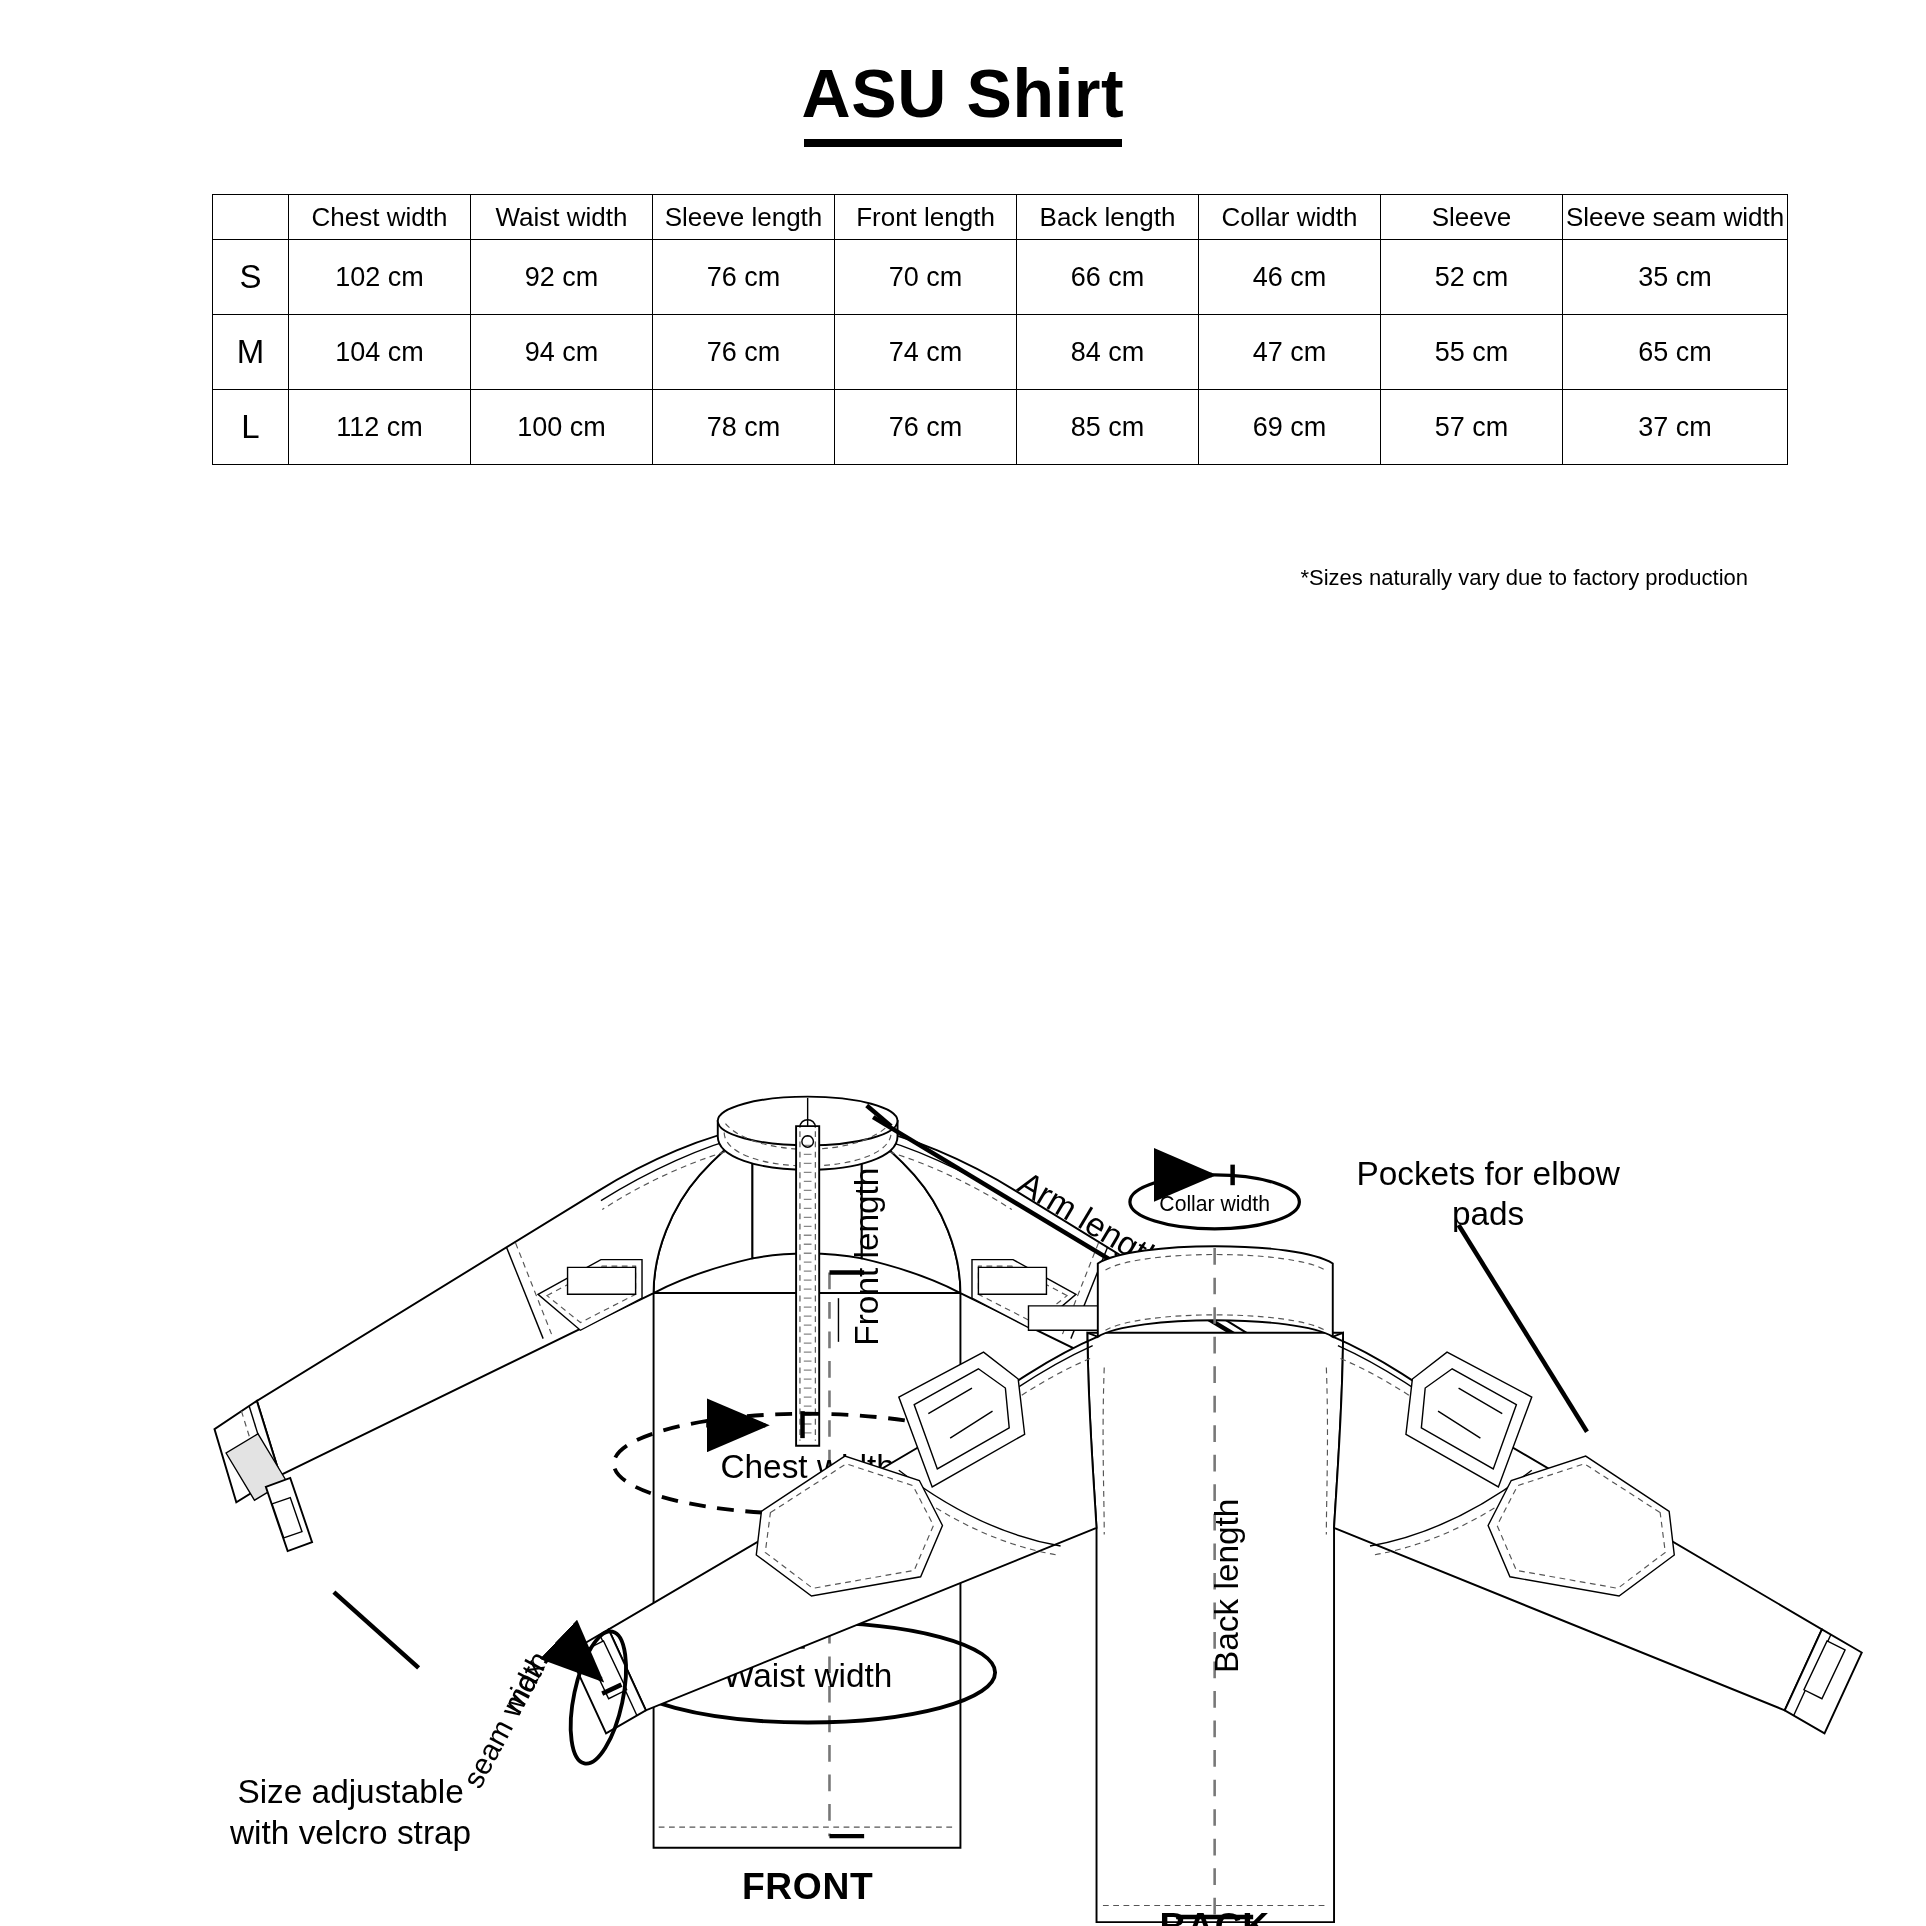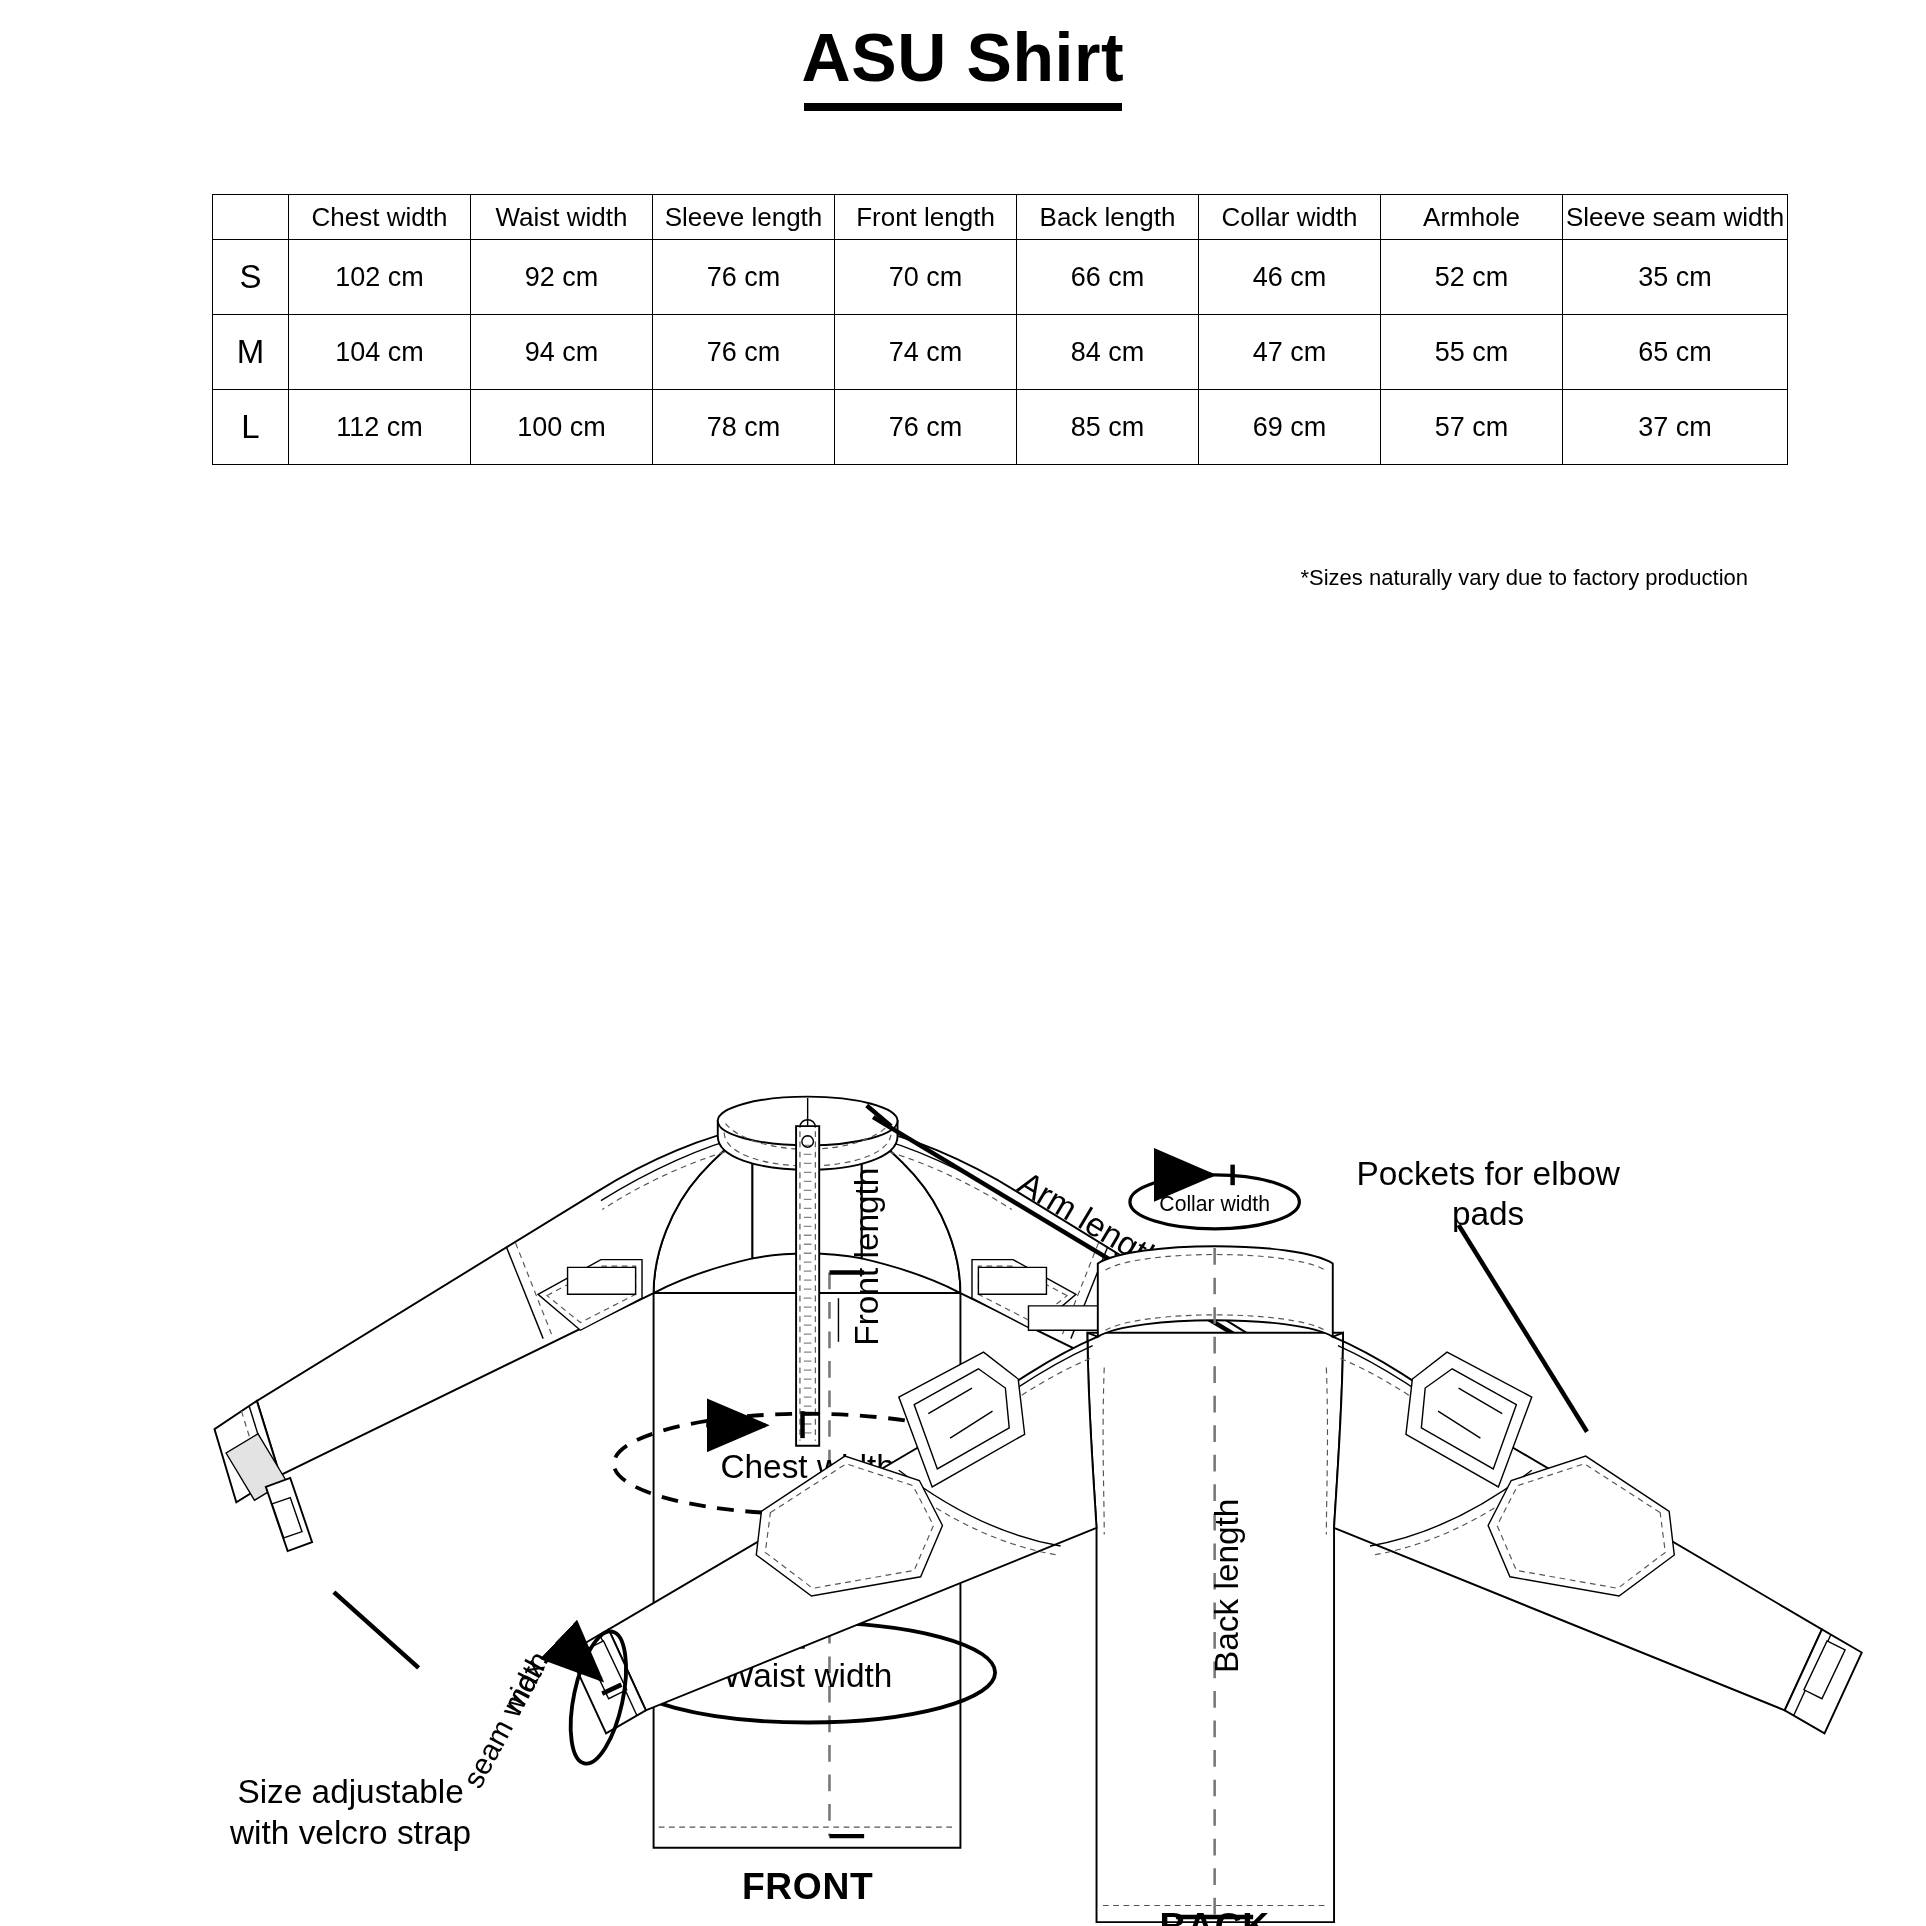--- a/index.html
+++ b/index.html
@@ -6,20 +6,21 @@
   body{
     width:1926px;height:1926px;background:#ffffff;
     font-family:"Liberation Sans", sans-serif;
     color:#000;overflow:hidden;position:relative;
   }
   
   #title-block{position:absolute;left:0;top:23px;width:1926px;text-align:center;}
   #page-title{
     font-size:68px;font-weight:700;letter-spacing:0.6px;line-height:1;
     font-family:"Liberation Sans", sans-serif;
+    margin-top:36px;
   }
   #title-rule{
     width:318px;height:8.3px;background:#000;margin:11.6px auto 0 auto;
   }
   
   #size-table{
     position:absolute;left:212px;top:194px;width:1536px;
     border-collapse:collapse;table-layout:fixed;
     font-family:"Liberation Sans Narrow","Liberation Sans",sans-serif;
   }
@@ -80,21 +81,21 @@
   </colgroup>
   <thead>
     <tr>
       <th></th>
       <th>Chest width</th>
       <th>Waist width</th>
       <th>Sleeve length</th>
       <th>Front length</th>
       <th>Back length</th>
       <th>Collar width</th>
-      <th>Armhole</th>
+      <th>Sleeve</th>
       <th>Sleeve seam width</th>
     </tr>
   </thead>
   <tbody>
     <tr>
       <td class="size-cell">S</td>
       <td>102 cm</td>
       <td>92 cm</td>
       <td>76 cm</td>
       <td>70 cm</td>

